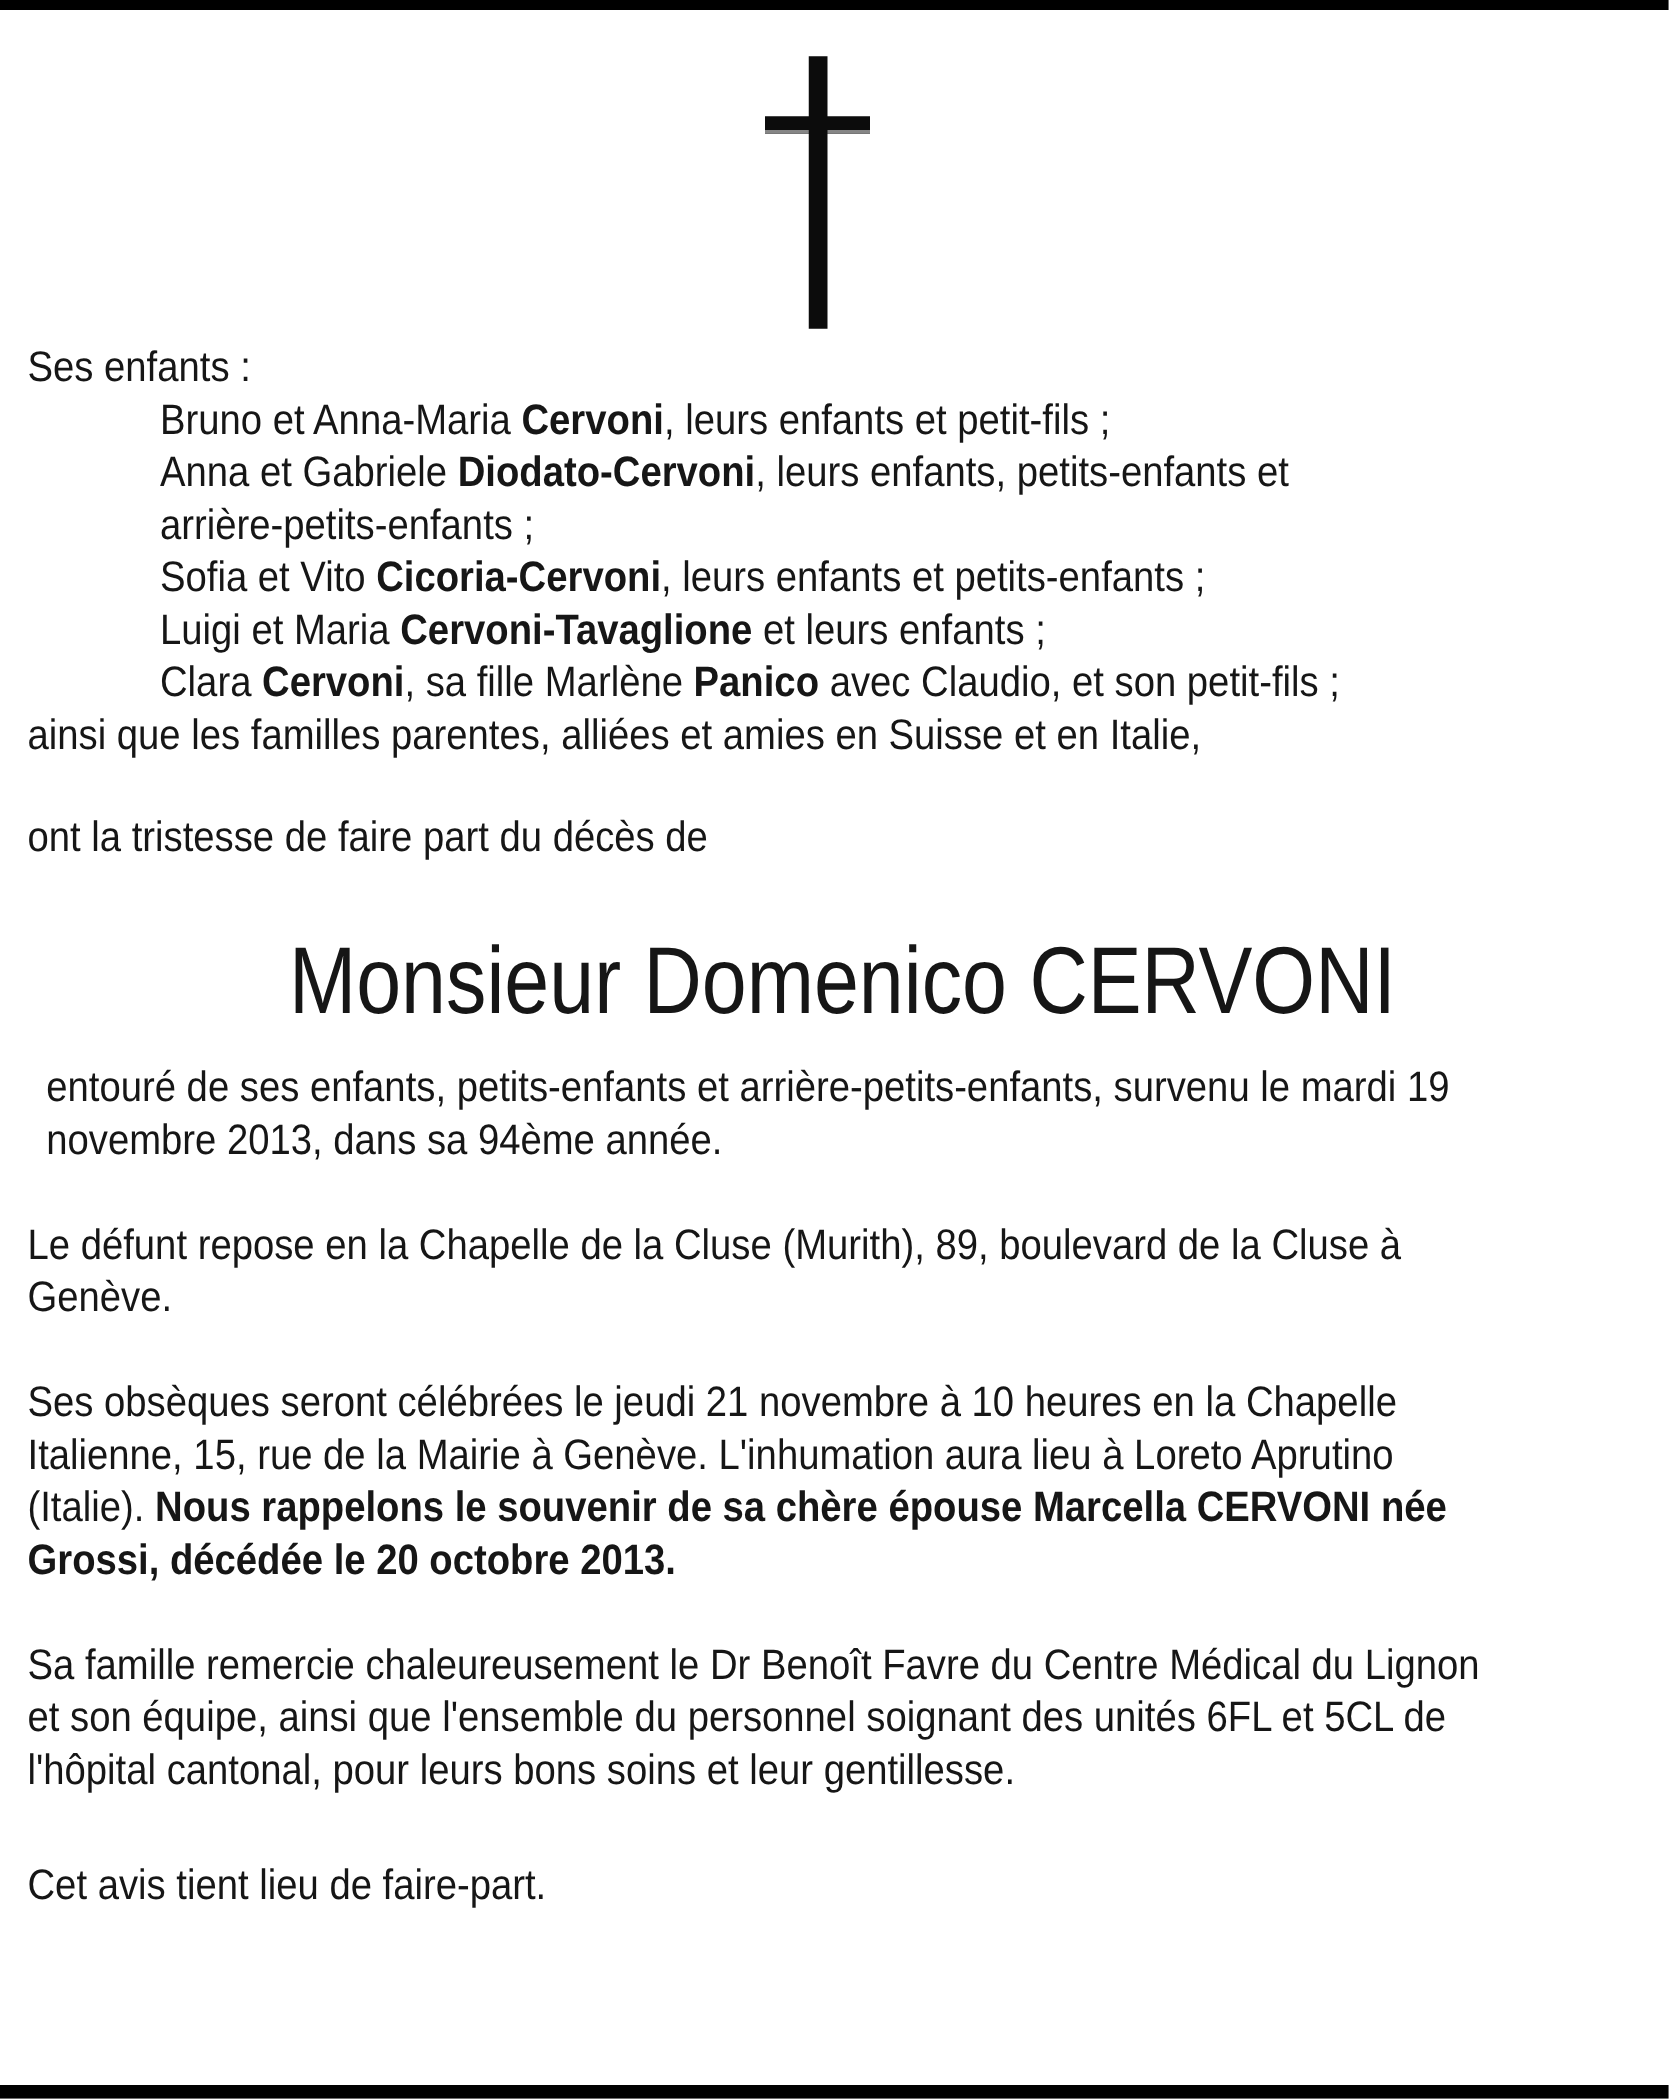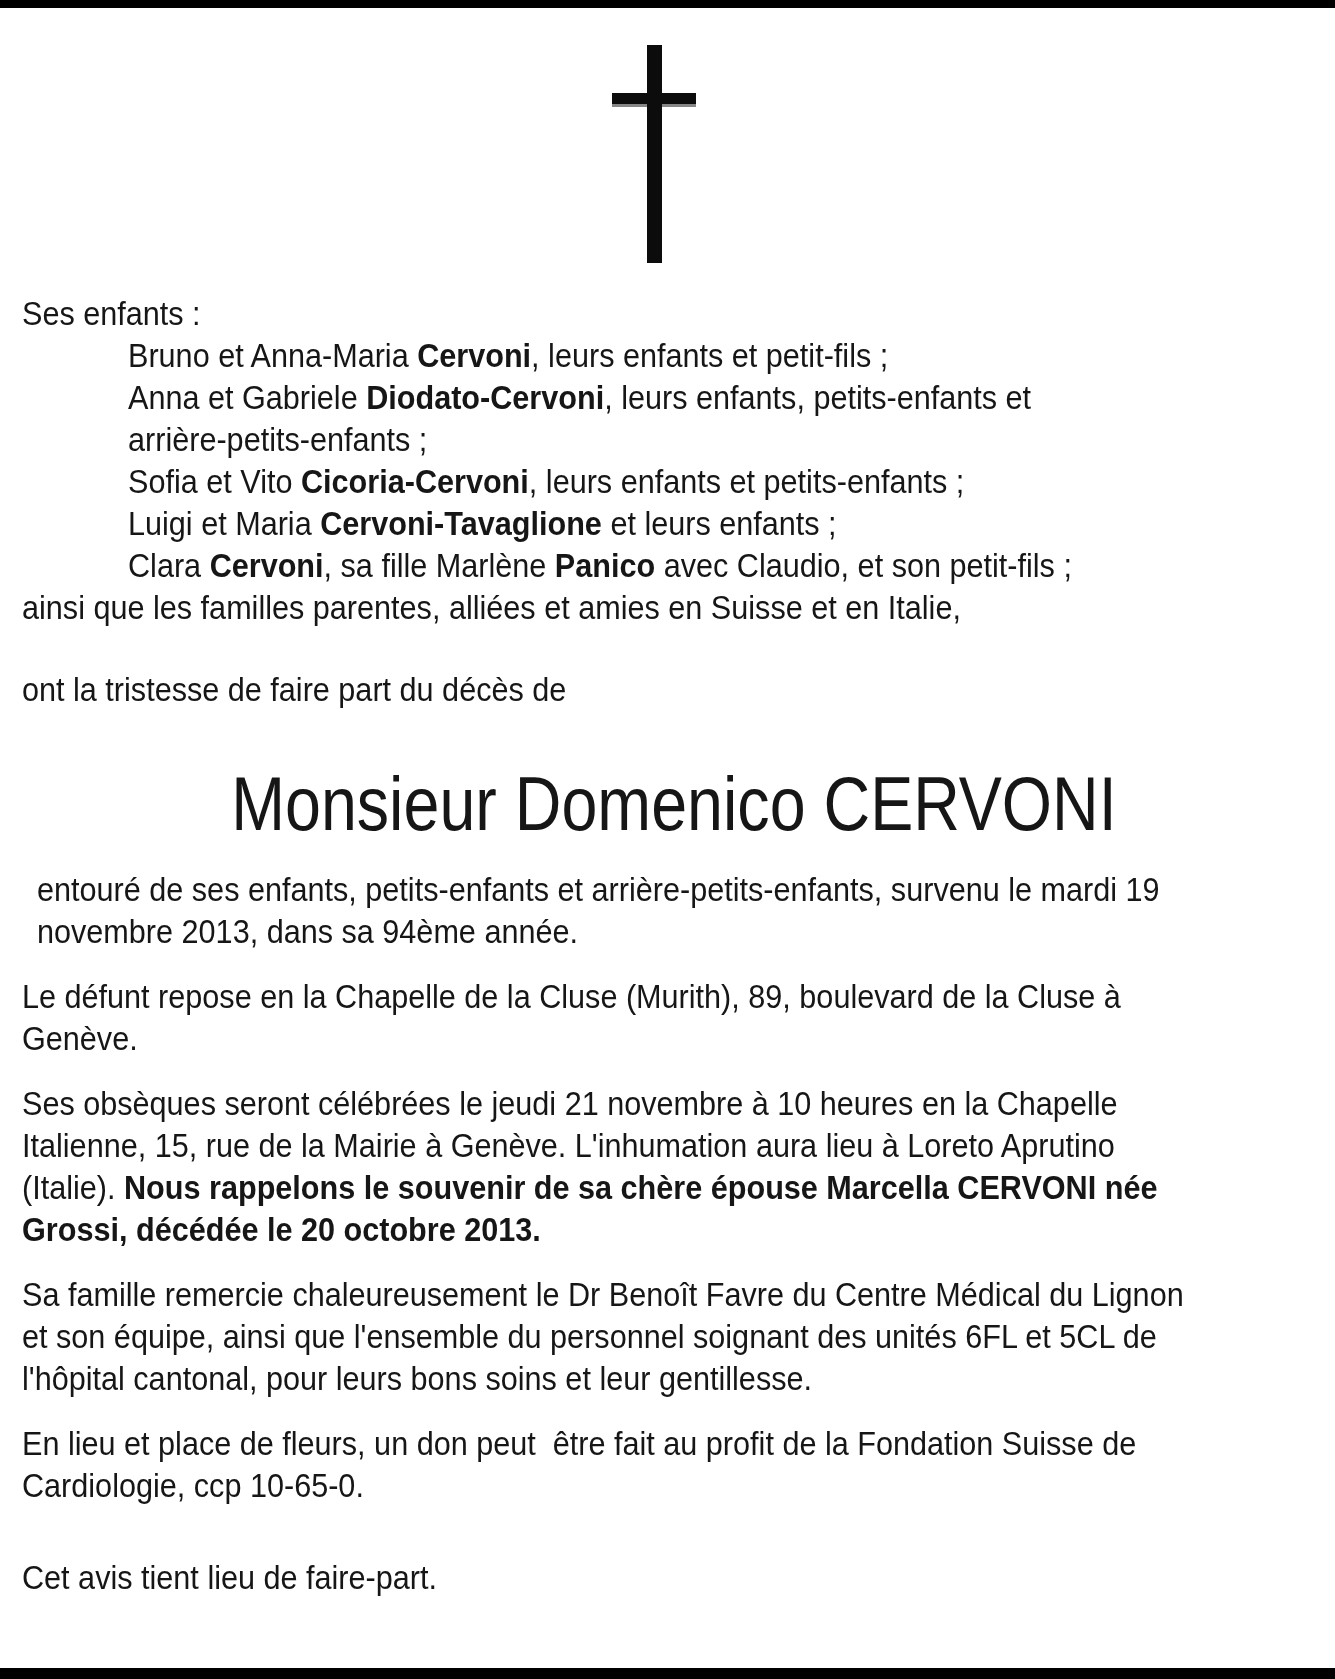--- a/index.html
+++ b/index.html
@@ -9,34 +9,34 @@
   html,body{background:#fff;}
   body{
     width:1335px;height:1679px;position:relative;overflow:hidden;
     font-family:"Liberation Sans",sans-serif;color:var(--text);
   }
   .topbar{position:absolute;top:0;left:0;width:1335px;height:8px;background:var(--bars);}
   .bottombar{position:absolute;bottom:0;left:0;width:1335px;height:11px;background:var(--bars);}
   .cross-wrap{position:absolute;top:8px;left:0;width:1335px;height:272px;}
   .cross-hbar{position:absolute;left:612px;top:85px;width:84px;height:14px;background:var(--cross);border-bottom:3px solid var(--cross-shadow);}
   .cross-vbar{position:absolute;left:647px;top:37px;width:15px;height:218px;background:var(--cross);}
-  .content{position:absolute;top:287px;left:0;width:1335px;padding:0 10px 15px 22px;}
+  .content{position:absolute;top:268px;left:0;width:1335px;padding:0 10px 15px 22px;}
   .line{
     font-size:34px;line-height:42px;white-space:pre;
     transform:scaleX(0.9);transform-origin:0 50%;
   }
   .line.indent{margin-left:106px;}
   .line b{font-weight:bold;}
   .intro-line{margin-top:5px;}
   .leadin{margin-top:40px;}
   h1.name{
     margin-top:52px;text-align:center;font-size:76px;line-height:84px;font-weight:normal;
   }
   .name-inner{display:inline-block;transform:scaleX(0.85);white-space:pre;}
-  .para{margin-top:23px;}
+  .para{margin-top:42px;}
   #paragraphs .para:first-child{margin-top:22px;margin-left:15px;}
   #paragraphs .para:last-child{margin-top:50px;}
 </style>
 </head>
 <body>
 
 <div class="topbar"></div>
 
 <div class="cross-wrap">
   <div>
@@ -74,22 +74,18 @@
         <div class="line"><span>Italienne, 15, rue de la Mairie à Genève. L'inhumation aura lieu à Loreto Aprutino</span></div>
         <div class="line"><span>(Italie). </span><b>Nous rappelons le souvenir de sa chère épouse Marcella CERVONI née</b></div>
         <div class="line"><b>Grossi, décédée le 20 octobre 2013.</b></div>
       </div>
       <div class="para">
         <div class="line"><span>Sa famille remercie chaleureusement le Dr Benoît Favre du Centre Médical du Lignon</span></div>
         <div class="line"><span>et son équipe, ainsi que l'ensemble du personnel soignant des unités 6FL et 5CL de</span></div>
         <div class="line"><span>l'hôpital cantonal, pour leurs bons soins et leur gentillesse.</span></div>
       </div>
       <div class="para">
-        <div class="line"><span>En lieu et place de fleurs, un don peut  être fait au profit de la Fondation Suisse de</span></div>
-        <div class="line"><span>Cardiologie, ccp 10-65-0.</span></div>
-      </div>
-      <div class="para">
         <div class="line"><span>Cet avis tient lieu de faire-part.</span></div>
       </div>
     </div>
 </main>
 
 <div class="bottombar"></div>
 
 </body></html>

